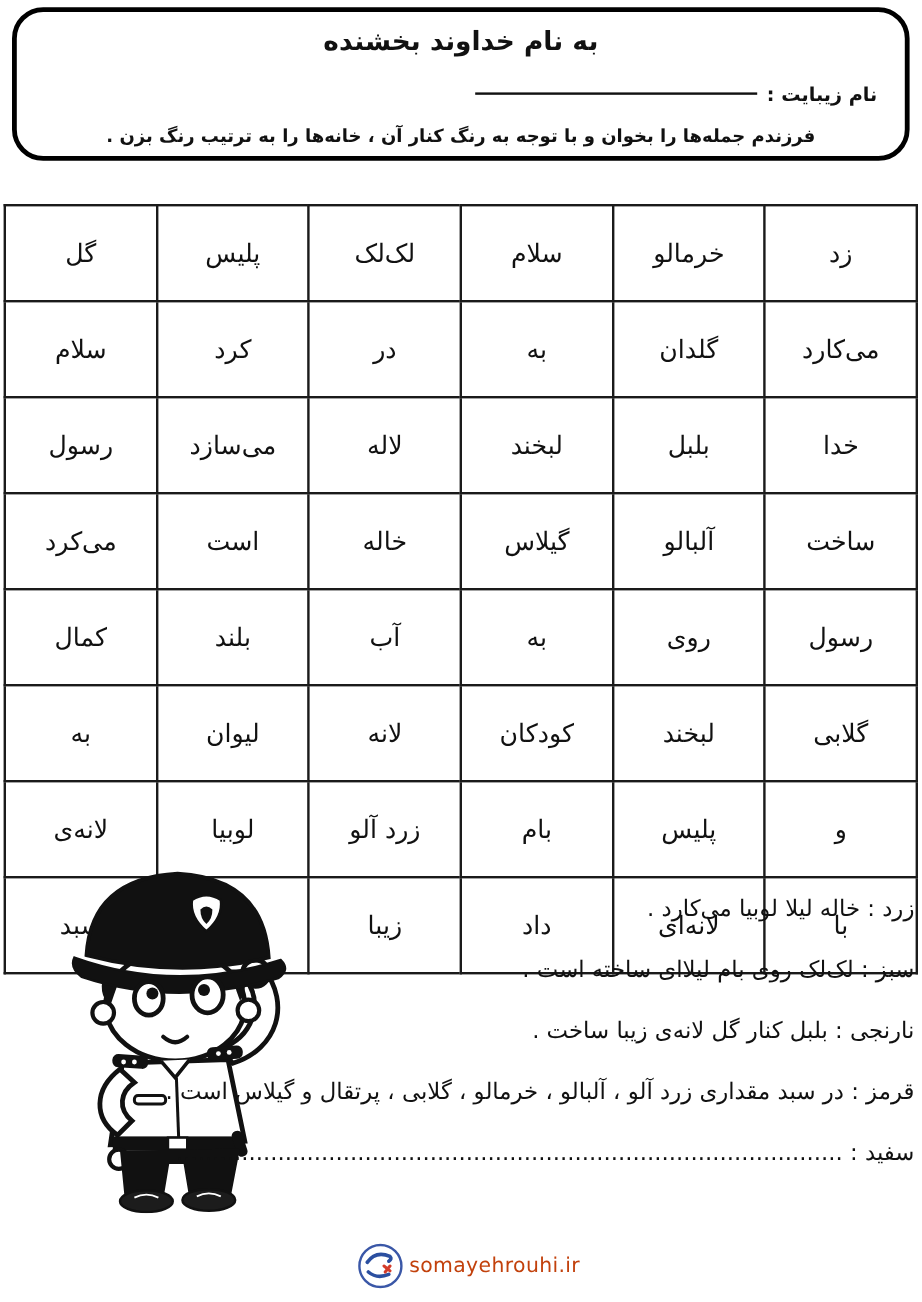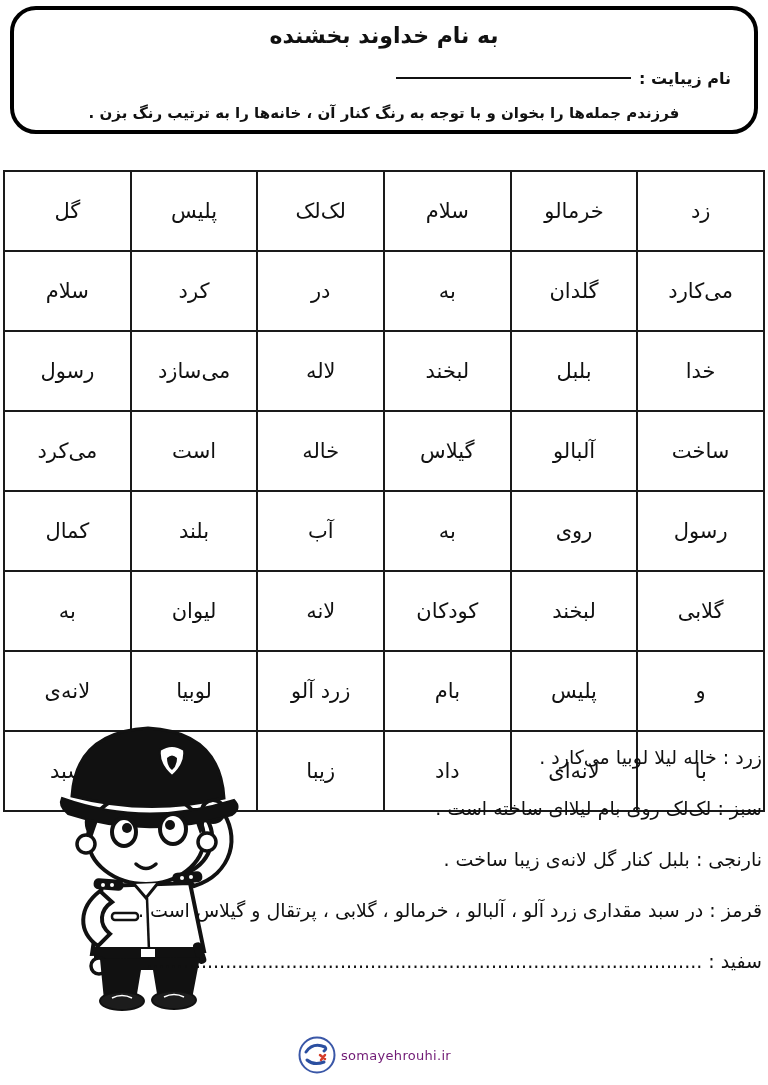--- a/index.html
+++ b/index.html
@@ -89,22 +89,22 @@
     white-space:nowrap;
     overflow:hidden;
   }
 
   .watermark {
     position:absolute; left:298px; top:336px;
     display:flex; align-items:center; gap:5px;
     background:transparent;
   }
   .watermark .site {
-    font-size:13px;
-    color:#701a75;
+    font-size:17px;
+    color:#c2410c;
     letter-spacing:0.3px;
   }
 </style>
 </head>
 <body>
 
 <div class="page">
 
   <div class="header-box">
     <div class="bismillah">به نام خداوند بخشنده</div>

